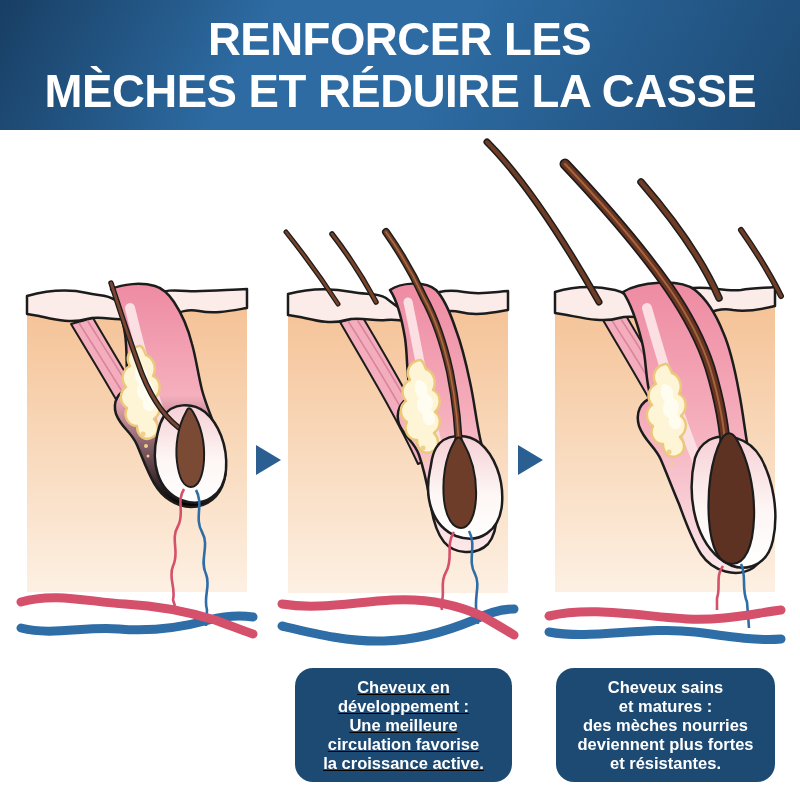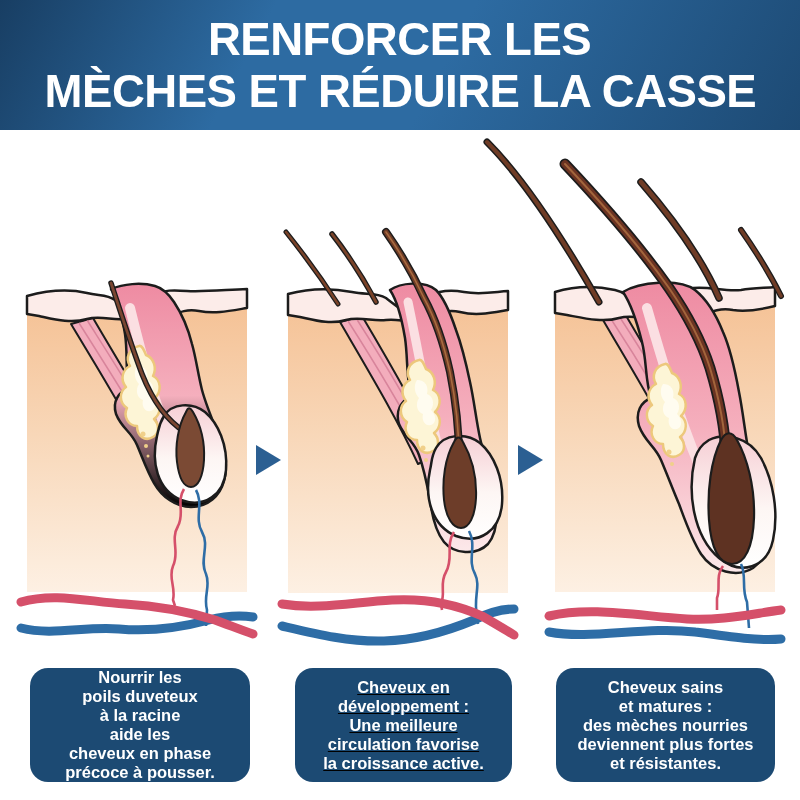--- a/index.html
+++ b/index.html
@@ -239,28 +239,20 @@
         </g>
         <path d="M166,300 C156,320 152,350 154,380 C156,408 164,424 177,424 C190,424 198,407 199,378 C200,346 192,318 182,300 C177,291 171,291 166,300 Z" fill="#5e3222" stroke="#1c1c1c" stroke-width="2.2"></path>
         <path d="M168,426 C160,436 166,448 162,458 L162,470" stroke="#d5506a" stroke-width="2.6" fill="none"></path>
         <path d="M186,424 C192,436 186,448 192,462 L194,488" stroke="#2e6da6" stroke-width="2.6" fill="none"></path>
         <path d="M-6,476 C36,466 84,476 132,479 C166,481 196,474 226,470" stroke="#d5506a" stroke-width="9" fill="none" stroke-linecap="round"></path>
         <path d="M-6,492 C36,500 90,486 140,492 C176,497 204,501 226,499" stroke="#2e6da6" stroke-width="9" fill="none" stroke-linecap="round"></path>
       </svg>
     </div>
   </div>
 
-  <div class="caption c1">
-    <span class="txt">Nourrir les
-poils duveteux
-à la racine
-aide les
-cheveux en phase
-précoce à pousser.</span>
-  </div>
   <div class="caption c2">
     <span class="txt">Cheveux en
 développement :
 Une meilleure
 circulation favorise
 la croissance active.</span>
   </div>
   <div class="caption c3">
     <span class="txt">Cheveux sains
 et matures :

